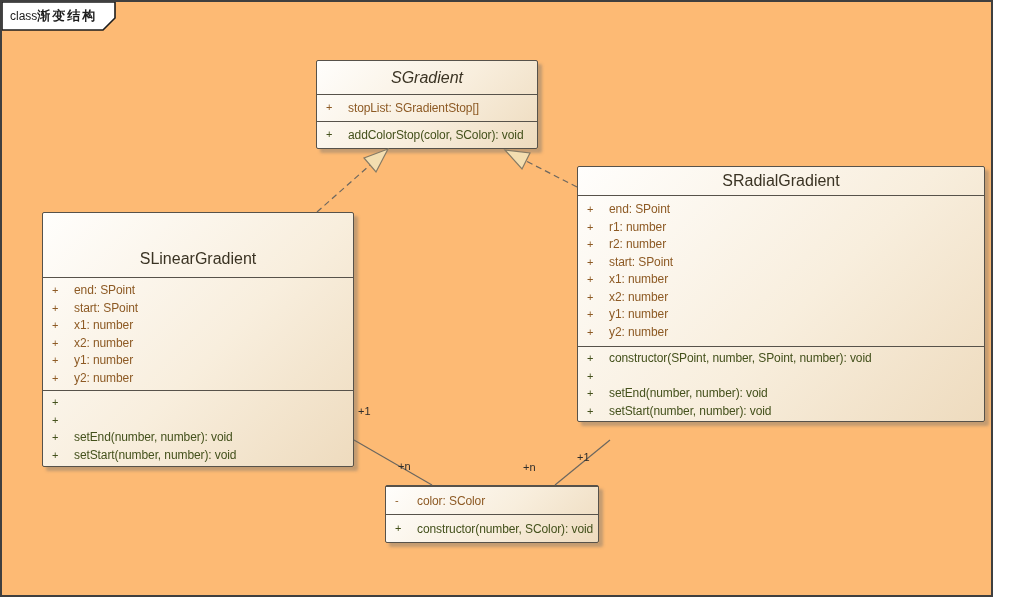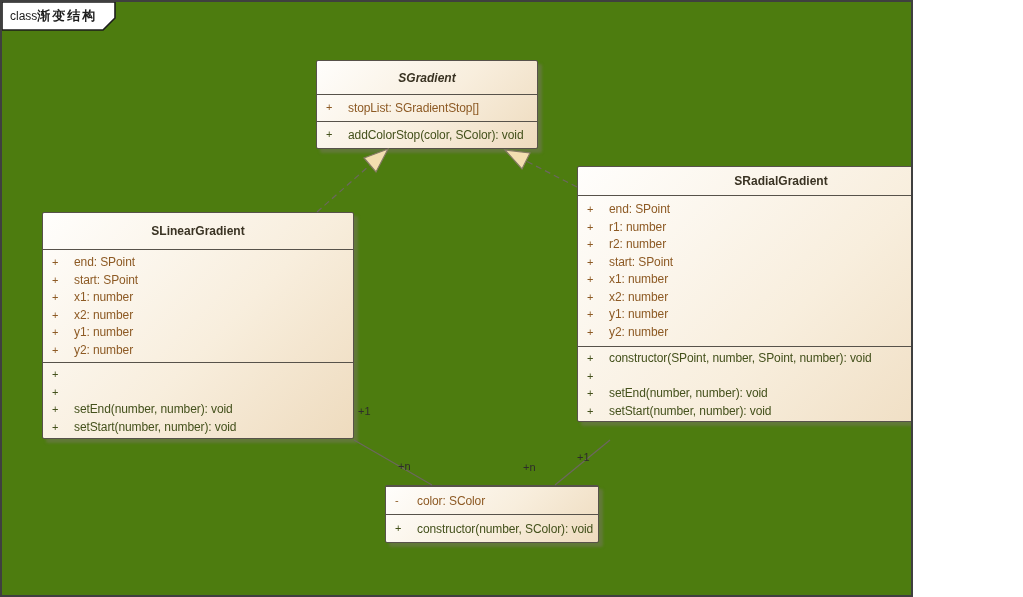--- a/index.html
+++ b/index.html
@@ -1,36 +1,36 @@
 <!DOCTYPE html>
 <html><head>
 <meta charset="utf-8">
 <style>
   html,body{margin:0;padding:0;background:#fff;font-family:"Liberation Sans",sans-serif;}
   #canvas{
-    position:relative;width:913px;height:597px;background:#4d7c0f;
+    position:relative;width:993px;height:597px;background:#fdba74;
     border:2px solid #3f3f3f;box-sizing:border-box;overflow:hidden;
   }
   
   #frame-tab{position:absolute;left:0;top:0;width:140px;height:34px;}
   #frame-tab-text{
     position:absolute;left:8px;top:5px;font-size:12px;color:#1c1c1c;white-space:nowrap;
   }
   #frame-tab-text .kw{font-weight:normal;letter-spacing:0;}
   #frame-tab-text .tt{font-weight:bold;font-size:13px;letter-spacing:2px;}
   
   .uml-class{
     position:absolute;box-sizing:border-box;
     border:1px solid #57524a;border-radius:2px;
     background:linear-gradient(135deg,#fffefc 0%,#f8eedd 55%,#eedbbe 100%);
     box-shadow:4px 4px 3px rgba(125,118,108,0.45);
   }
   .uml-class .title{
     display:flex;align-items:center;justify-content:center;
-    font-size:12px;font-weight:bold;color:#3a3323;text-align:center;
+    font-size:16px;font-weight:normal;color:#3a3323;text-align:center;
   }
   .uml-class .title.abstract{font-style:italic;}
   .section{border-top:1px solid #57524a;box-sizing:border-box;overflow:hidden;}
   .member{display:flex;line-height:17.5px;white-space:nowrap;}
   .member .vis{width:22px;padding-left:9px;flex:0 0 auto;font-size:11px;}
   .member .mtext{font-size:12px;letter-spacing:-0.1px;}
   .attrs .member{color:#8d5a24;}
   .methods .member{color:#44511c;}
   .section.single{display:flex;align-items:center;}
   .section.single .member{line-height:normal;width:100%;}
@@ -60,21 +60,21 @@
     </div>
     <div class="section methods single" style="height:27px;">
       <div class="member">
         <span class="vis">+</span>
         <span class="mtext">addColorStop(color, SColor): void</span>
       </div>
     </div>
   </div>
 
   <div class="uml-class" style="left:40px;top:210px;width:312px;">
-    <div class="title" style="height:36px;">SLinearGradient</div>
+    <div class="title" style="height:36px;margin-top:28px;">SLinearGradient</div>
     <div class="section attrs" style="height:113px;padding-top:4px;">
       <div class="member">
           <span class="vis">+</span>
           <span class="mtext">end: SPoint</span>
         </div>
       <div class="member">
           <span class="vis">+</span>
           <span class="mtext">start: SPoint</span>
         </div>
       <div class="member">

